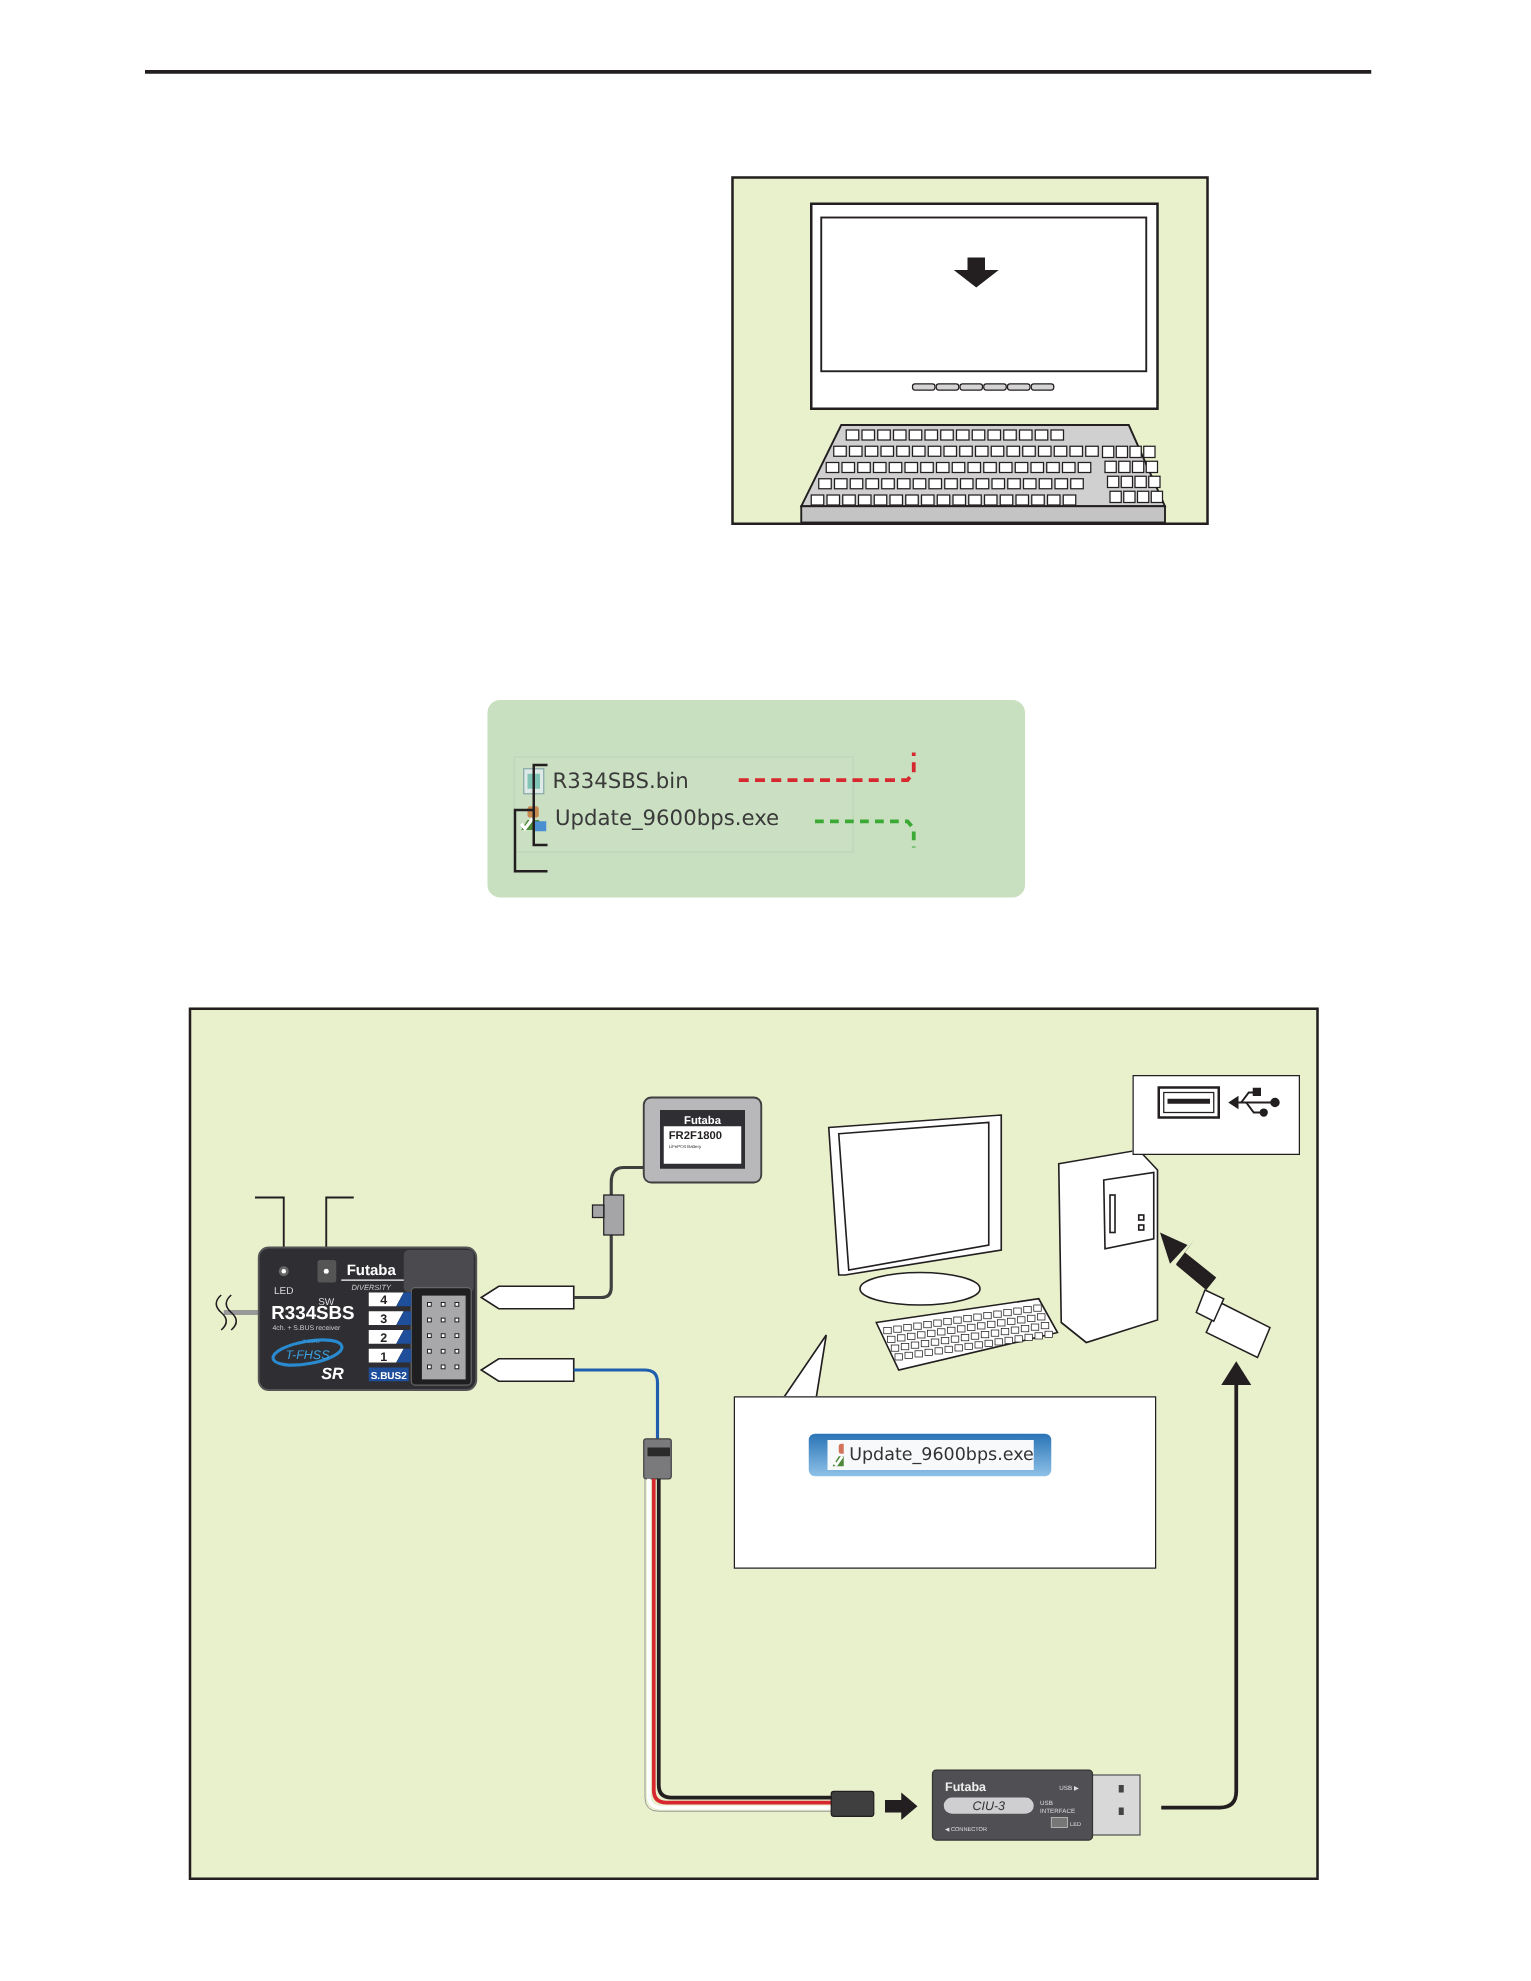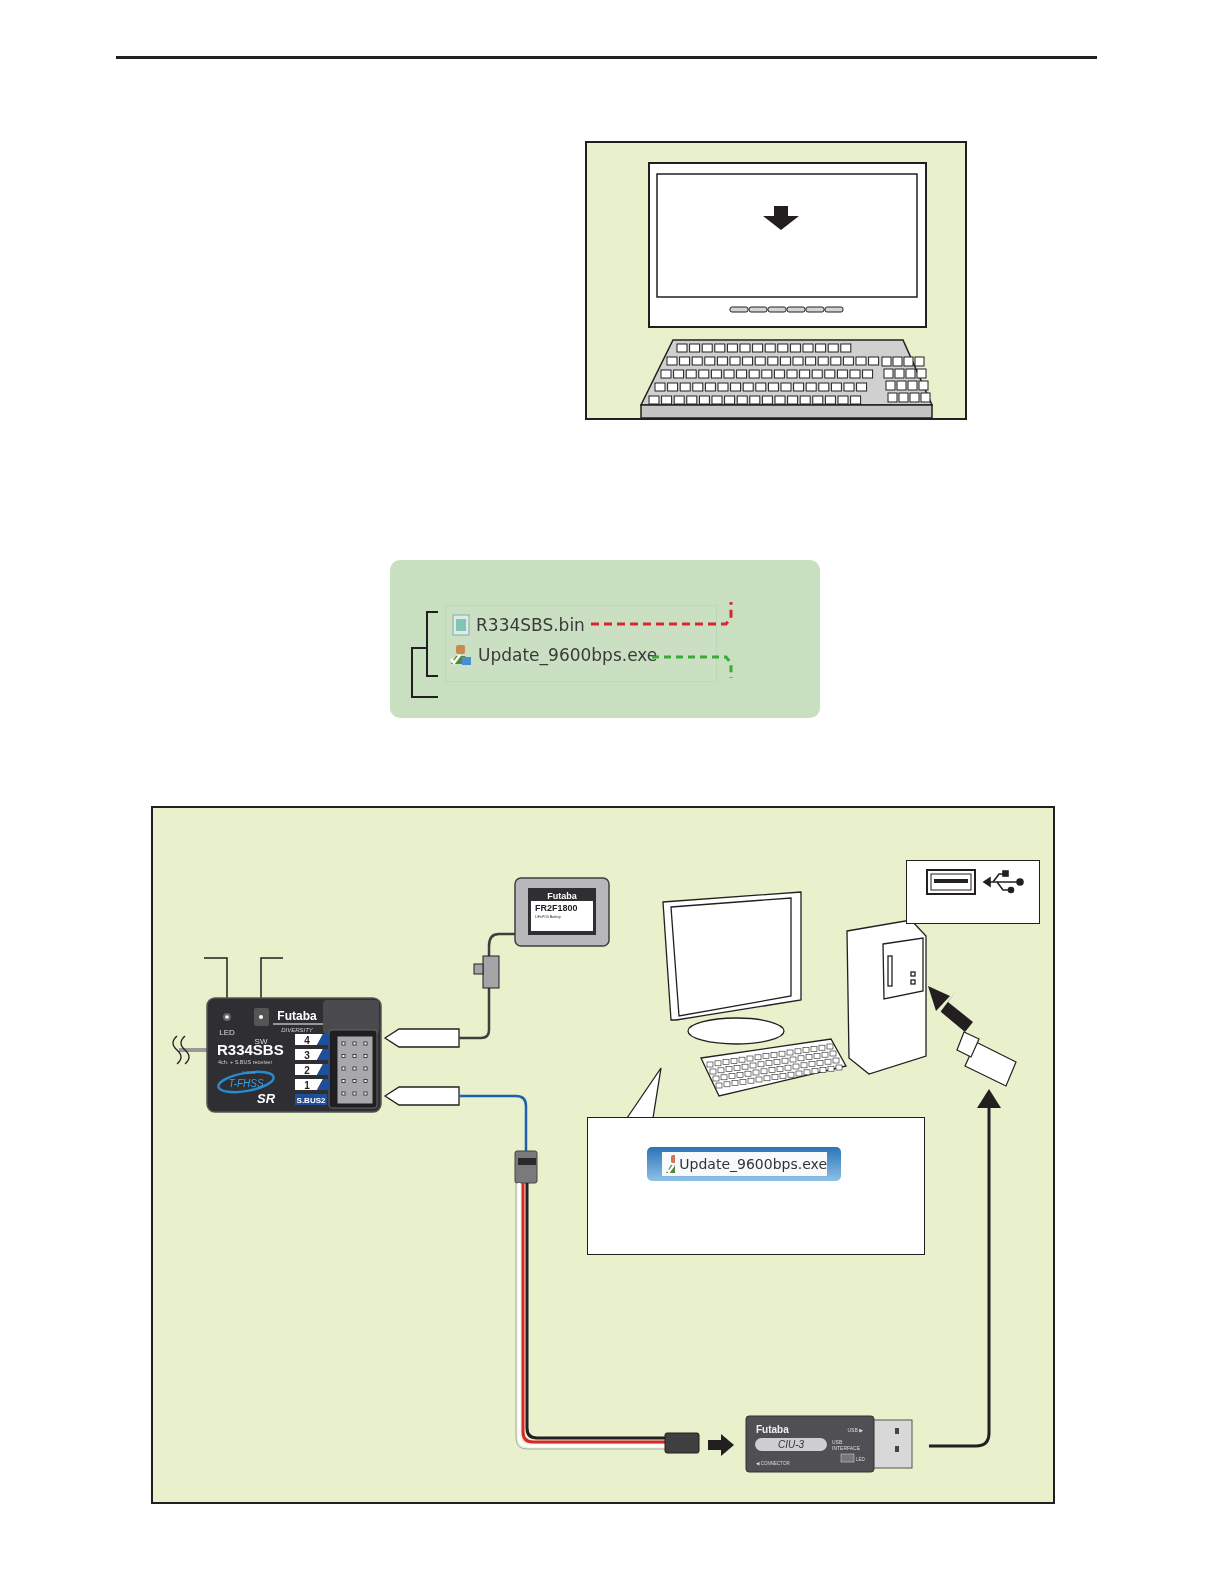--- a/index.html
+++ b/index.html
@@ -4,21 +4,21 @@
 <style>
   html, body { margin: 0; padding: 0; background: #ffffff; }
   body { width: 1225px; height: 1585px; position: relative; overflow: hidden; font-family: "Liberation Sans", sans-serif; }
   .abs { position: absolute; }
   .rule { left: 116px; top: 56px; width: 981px; height: 3px; background: #231f20; }
 
   
   .panel1 { left: 585px; top: 141px; width: 382px; height: 279px; background: #e8f0cc; border: 2px solid #231f20; box-sizing: border-box; }
   
   .panel2 { left: 390px; top: 560px; width: 430px; height: 158px; background: #c8dfc0; border-radius: 10px; }
-  .filebox { left: 445px; top: 605px; width: 270px; height: 75px; background: #cbe0c3; border: 1px solid #bfd6b8; }
+  .filebox { left: 411px; top: 605px; width: 270px; height: 75px; background: #cbe0c3; border: 1px solid #bfd6b8; }
   .file-row { display: flex; align-items: center; height: 30px; }
   .file-name { font-family: "DejaVu Sans", sans-serif; font-size: 17px; color: #3a3a3a; margin-left: 6px; }
   
   .panel3 { left: 151px; top: 806px; width: 904px; height: 698px; background: #e8f0cc; border: 2px solid #231f20; box-sizing: border-box; }
   .callout-bottom { left: 587px; top: 1117px; width: 338px; height: 138px; background: #fff; border: 1.5px solid #231f20; box-sizing: border-box; }
   .exe-chip { left: 647px; top: 1147px; width: 194px; height: 34px; border-radius: 5px; background: linear-gradient(#2a74b6, #8ec1e8); }
   .exe-chip-inner { position: absolute; left: 15px; top: 5px; width: 165px; height: 24px; background: #f7f9fb; display: flex; align-items: center; }
   .exe-chip-text { font-family: "DejaVu Sans", sans-serif; font-size: 14px; color: #333; margin-left: 4px; }
   .usb-callout { left: 906px; top: 860px; width: 134px; height: 64px; background: #fff; border: 1.5px solid #231f20; box-sizing: border-box; }
   svg text { font-family: "Liberation Sans", sans-serif; }

